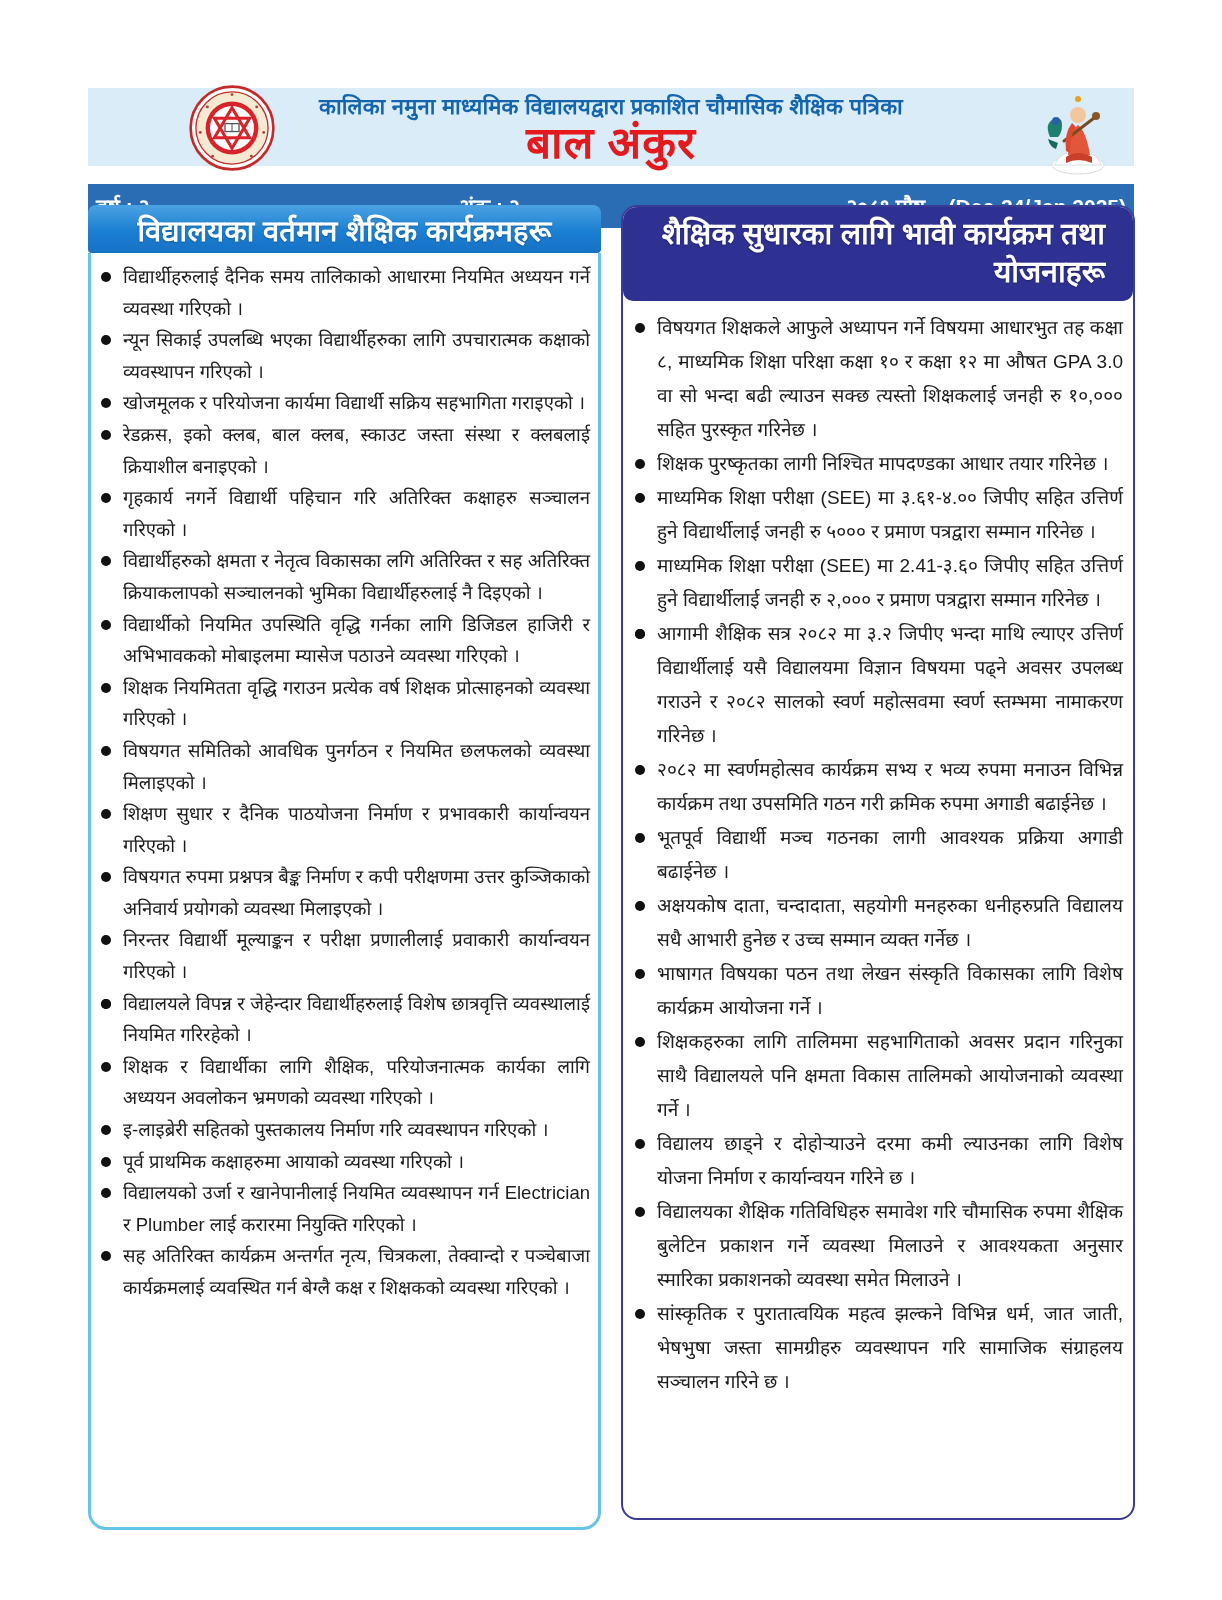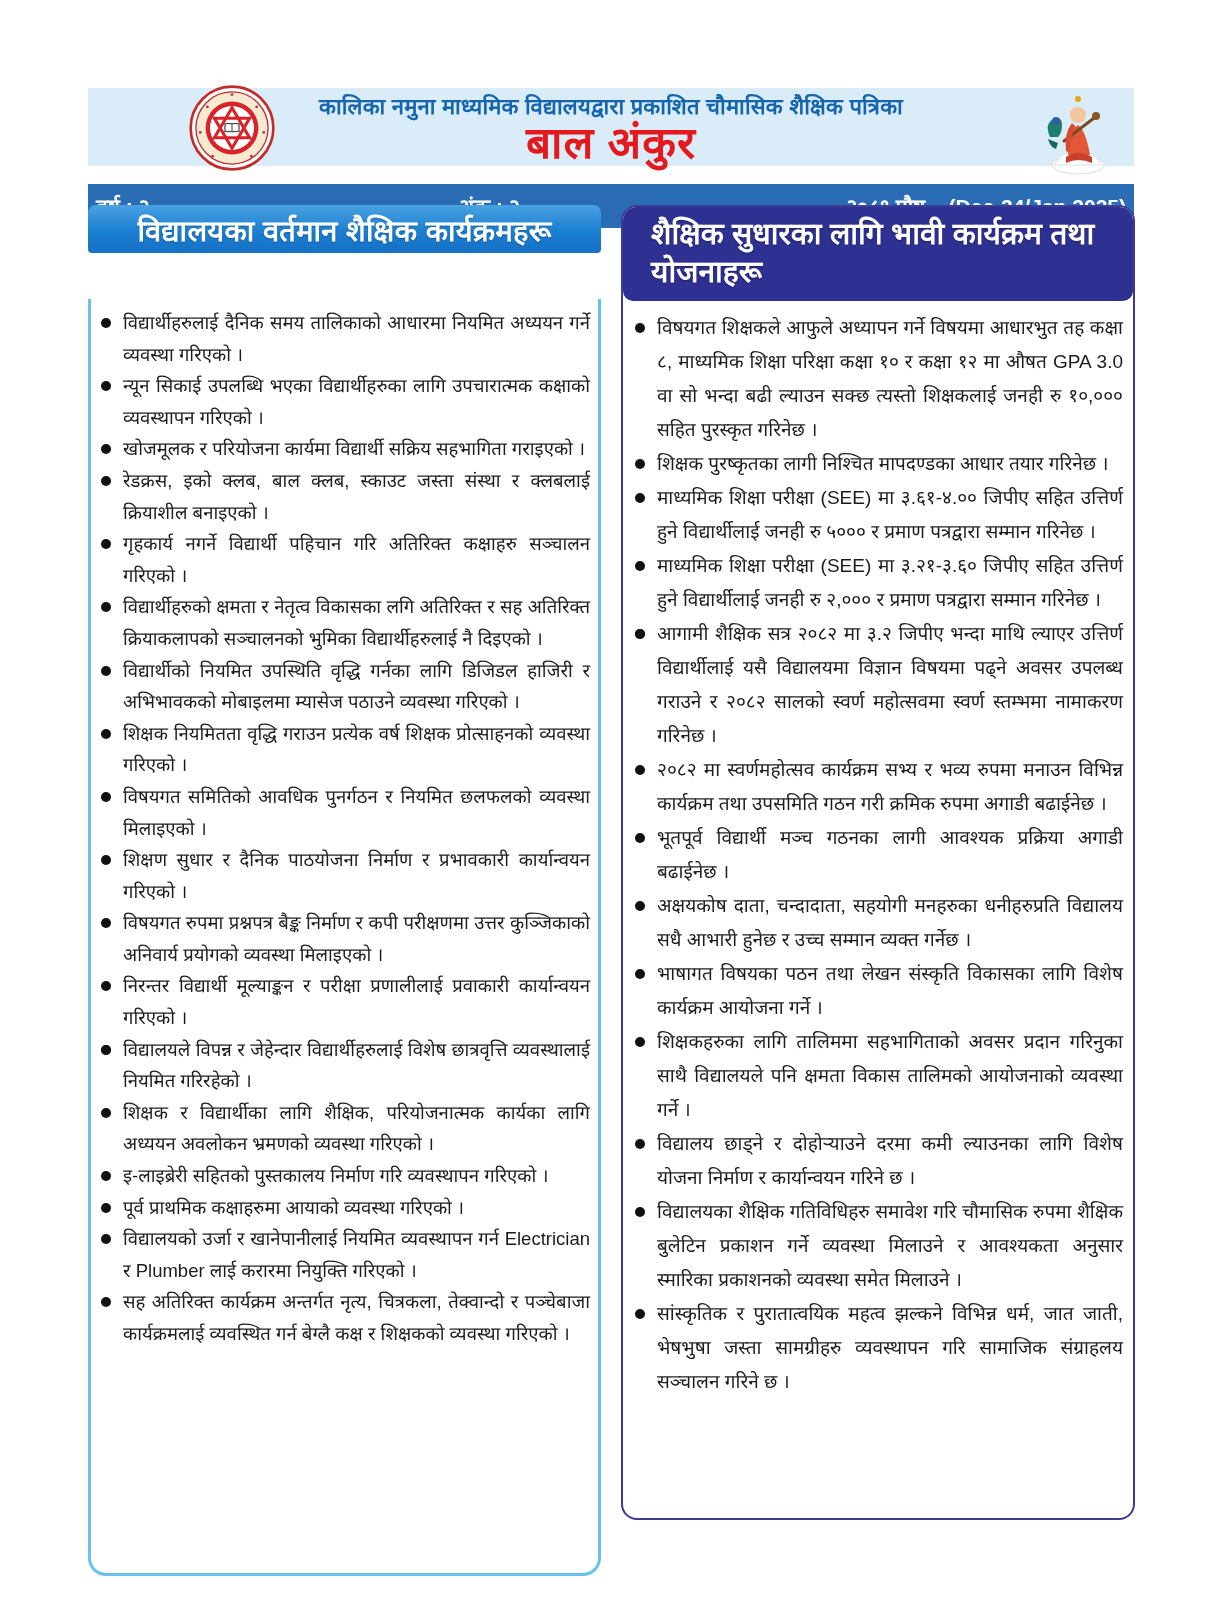--- a/index.html
+++ b/index.html
@@ -47,42 +47,42 @@
   .left-header {
     height: 48px; background: linear-gradient(#4aa2e2 0%, #1b7fd2 55%, #1671c4 100%);
     border-radius: 8px 8px 4px 4px;
     display: flex; align-items: center; justify-content: center;
     color: #ffffff; font-weight: bold; font-size: 29px; letter-spacing: 0.3px;
     text-shadow: 0 1px 2px rgba(0,0,0,0.25);
   }
   .left-body {
     height: 1277px; overflow: hidden;
     border: 3px solid #67c3e7; border-top: none; border-radius: 0 0 18px 18px;
-    padding: 8px 8px 6px 8px; background: #ffffff; margin-top: 46px;
+    padding: 8px 8px 6px 8px; background: #ffffff;
   }
   .left-body ul, .right-body ul { list-style: none; }
   .left-body li {
     position: relative; padding-left: 24px; text-align: justify;
     font-size: 18.5px; line-height: 31.6px; color: #1c1c1c;
   }
   .bullet {
     position: absolute; left: 2px; top: 11px; width: 10px; height: 10px;
     background: #111111; border-radius: 50%; display: inline-block;
   }
 
   
   .right-col { position: absolute; left: 621px; top: 205px; width: 514px; height: 1315px; }
   .right-box {
     height: 100%; border: 2px solid #3b3d95; border-radius: 16px; overflow: hidden;
     background: #ffffff;
   }
   .right-header {
     background: #2e3192; border-radius: 12px 12px 10px 10px;
     min-height: 90px; padding: 8px 28px 10px;
-    display: flex; align-items: center; justify-content: center; text-align: left;
+    display: flex; align-items: center; justify-content: center; text-align: right;
     color: #ffffff; font-weight: bold; font-size: 30px; line-height: 38px;
     text-shadow: 0 1px 2px rgba(0,0,0,0.3);
   }
   .right-body { height: calc(100% - 90px); overflow: hidden; padding: 10px 10px 6px 10px; }
   .right-body li {
     position: relative; padding-left: 24px; text-align: justify;
     font-size: 19px; line-height: 34px; color: #1c1c1c;
   }
   .right-body .bullet { top: 12px; }
 </style>
@@ -174,21 +174,21 @@
 </div>
 
 <div class="right-col">
   <div class="right-box">
     <div class="right-header">शैक्षिक सुधारका लागि भावी कार्यक्रम तथा योजनाहरू</div>
     <div class="right-body">
       <ul>
           <li><span class="bullet"></span><span>विषयगत शिक्षकले आफुले अध्यापन गर्ने विषयमा आधारभुत तह कक्षा ८, माध्यमिक शिक्षा परिक्षा कक्षा १० र कक्षा १२ मा औषत GPA 3.0 वा सो भन्दा बढी ल्याउन सक्छ त्यस्तो शिक्षकलाई जनही रु १०,००० सहित पुरस्कृत गरिनेछ ।</span></li>
           <li><span class="bullet"></span><span>शिक्षक पुरष्कृतका लागी निश्चित मापदण्डका आधार तयार गरिनेछ ।</span></li>
           <li><span class="bullet"></span><span>माध्यमिक शिक्षा परीक्षा (SEE) मा ३.६१-४.०० जिपीए सहित उत्तिर्ण हुने विद्यार्थीलाई जनही रु ५००० र प्रमाण पत्रद्वारा सम्मान गरिनेछ ।</span></li>
-          <li><span class="bullet"></span><span>माध्यमिक शिक्षा परीक्षा (SEE) मा ३.२१-३.६० जिपीए सहित उत्तिर्ण हुने विद्यार्थीलाई जनही रु २,००० र प्रमाण पत्रद्वारा सम्मान गरिनेछ ।</span></li>
+          <li><span class="bullet"></span><span>माध्यमिक शिक्षा परीक्षा (SEE) मा 2.41-३.६० जिपीए सहित उत्तिर्ण हुने विद्यार्थीलाई जनही रु २,००० र प्रमाण पत्रद्वारा सम्मान गरिनेछ ।</span></li>
           <li><span class="bullet"></span></li>
           <li><span class="bullet"></span><span>आगामी शैक्षिक सत्र २०८२ मा ३.२ जिपीए भन्दा माथि ल्याएर उत्तिर्ण विद्यार्थीलाई यसै विद्यालयमा विज्ञान विषयमा पढ्ने अवसर उपलब्ध गराउने र २०८२ सालको स्वर्ण महोत्सवमा स्वर्ण स्तम्भमा नामाकरण गरिनेछ ।</span></li>
           <li><span class="bullet"></span><span>२०८२ मा स्वर्णमहोत्सव कार्यक्रम सभ्य र भव्य रुपमा मनाउन विभिन्न कार्यक्रम तथा उपसमिति गठन गरी क्रमिक रुपमा अगाडी बढाईनेछ ।</span></li>
           <li><span class="bullet"></span><span>भूतपूर्व विद्यार्थी मञ्च गठनका लागी आवश्यक प्रक्रिया अगाडी बढाईनेछ ।</span></li>
           <li><span class="bullet"></span><span>अक्षयकोष दाता, चन्दादाता, सहयोगी मनहरुका धनीहरुप्रति विद्यालय सधै आभारी हुनेछ र उच्च सम्मान व्यक्त गर्नेछ ।</span></li>
           <li><span class="bullet"></span><span>भाषागत विषयका पठन तथा लेखन संस्कृति विकासका लागि विशेष कार्यक्रम आयोजना गर्ने ।</span></li>
           <li><span class="bullet"></span><span>शिक्षकहरुका लागि तालिममा सहभागिताको अवसर प्रदान गरिनुका साथै विद्यालयले पनि क्षमता विकास तालिमको आयोजनाको व्यवस्था गर्ने ।</span></li>
           <li><span class="bullet"></span><span>विद्यालय छाड्ने र दोहोऱ्याउने दरमा कमी ल्याउनका लागि विशेष योजना निर्माण र कार्यान्वयन गरिने छ ।</span></li>
           <li><span class="bullet"></span><span>विद्यालयका शैक्षिक गतिविधिहरु समावेश गरि चौमासिक रुपमा शैक्षिक बुलेटिन प्रकाशन गर्ने व्यवस्था मिलाउने र आवश्यकता अनुसार स्मारिका प्रकाशनको व्यवस्था समेत मिलाउने ।</span></li>
           <li><span class="bullet"></span><span>सांस्कृतिक र पुरातात्वयिक महत्व झल्कने विभिन्न धर्म, जात जाती, भेषभुषा जस्ता सामग्रीहरु व्यवस्थापन गरि सामाजिक संग्राहलय सञ्चालन गरिने छ ।</span></li>

